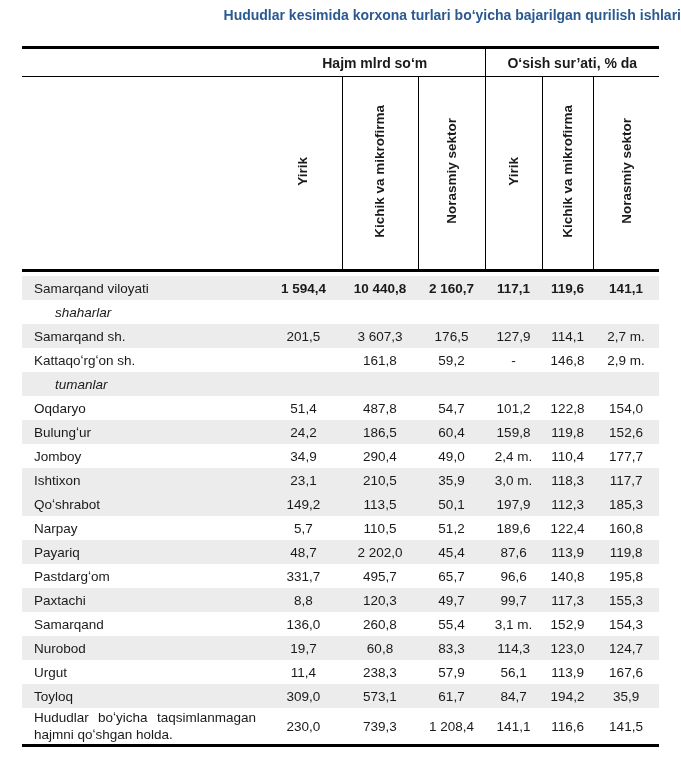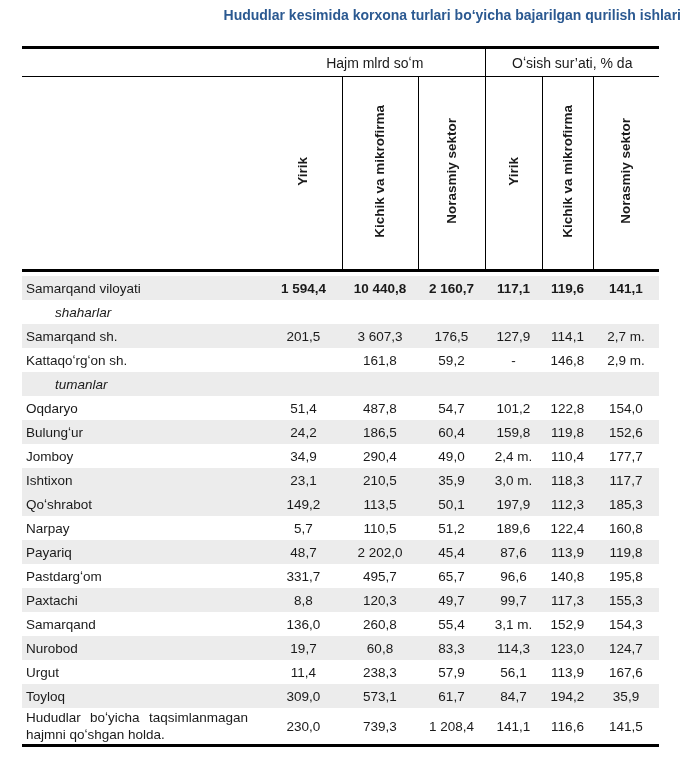--- a/index.html
+++ b/index.html
@@ -27,21 +27,21 @@
     border-collapse:collapse;
     width:637px;
     margin:23px 0 0 22px;
     border-top:3px solid var(--c-border);
     border-bottom:3px solid var(--c-border);
   }
   
   tr.ghead th{
     height:27px;
     font-size:14px;
-    font-weight:normal;
+    font-weight:bold;
     vertical-align:middle;
     border-bottom:1px solid var(--c-border);
     padding:0;
   }
   th.gsep{border-left:1px solid var(--c-border);}
   
   tr.chead th{
     height:192px;
     vertical-align:middle;
     text-align:center;
@@ -60,21 +60,21 @@
   }
   
   tbody td{
     height:24px;
     font-size:13.5px;
     vertical-align:middle;
     padding:0;
   }
   tr.gap td{height:4px;}
   tr.stripe{background:var(--c-stripe);}
-  td.name{padding-left:4px;text-align:left;}
+  td.name{padding-left:12px;text-align:left;}
   td.num{text-align:center;}
   tr.section td.name{font-style:italic;padding-left:33px;}
   tr.total td.num{font-weight:bold;}
   tr.footer td{height:36px;}
   tr.footer td.name .wrap{
     width:222px;
     text-align:justify;
     line-height:17px;
   }
 </style>

